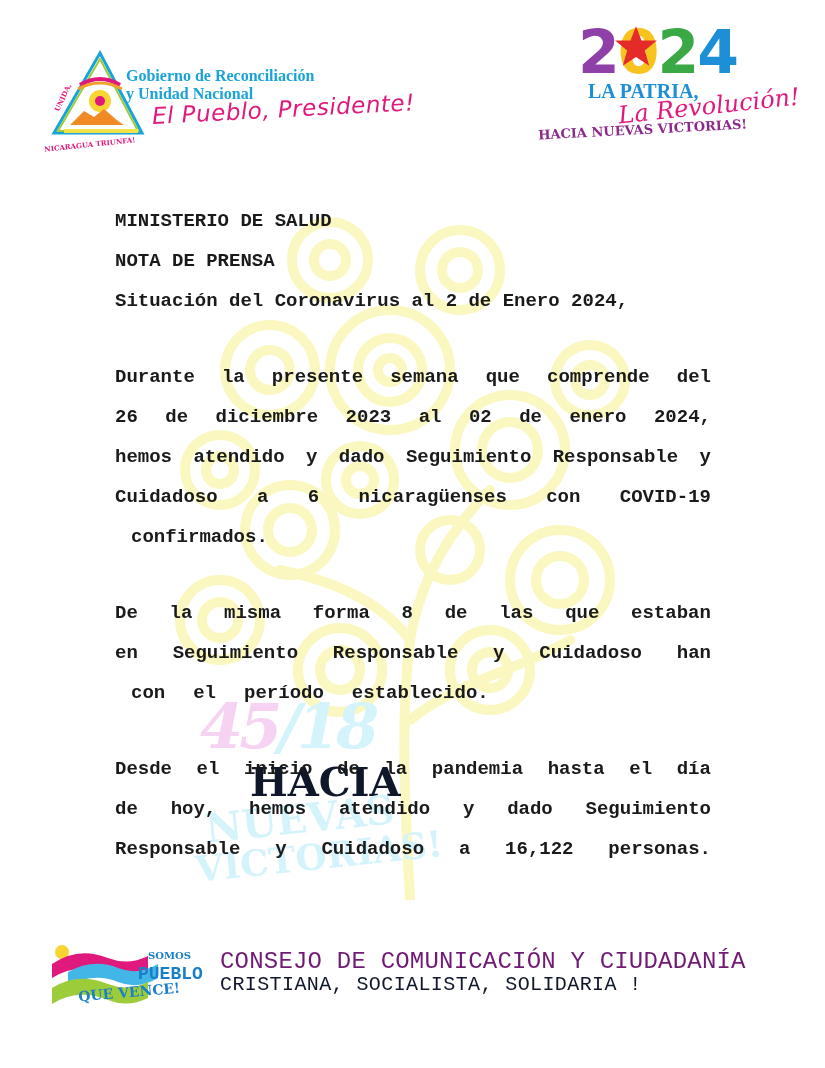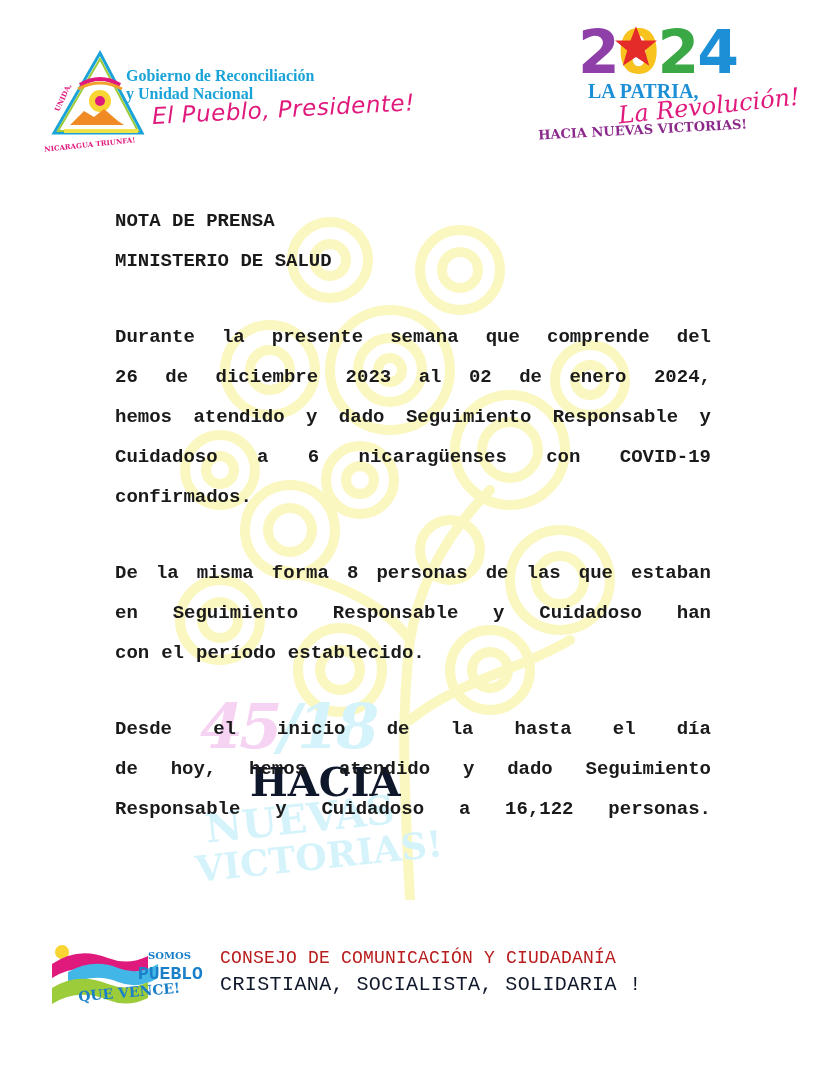--- a/index.html
+++ b/index.html
@@ -30,26 +30,26 @@
   .wm-hacia { left:250px; top:758px; font-size:40px; color:#0f172a; }
   .wm-nuevas { left:205px; top:795px; font-size:40px; color:#d5f3fb; transform:rotate(-6deg); }
   .wm-vict { left:195px; top:835px; font-size:36px; color:#d5f3fb; transform:rotate(-6deg); }
 
   
   .content { position:absolute; left:115px; top:207px; width:596px; font-size:19px; font-weight:bold; color:#1a1a1a; }
   .hline { height:40px; line-height:28px; white-space:nowrap; }
   .para { margin-top:36px; }
   .pline { height:40px; line-height:28px; text-align:justify; text-align-last:justify; white-space:nowrap; display:flex; justify-content:space-between; }
   .pline.last { justify-content:flex-start; }
-  .pline.last span { margin-right:12px; }
+  .pline.last span { margin-right:12px;margin-left:16px; }
 
   
   .footer-logo { position:absolute; left:48px; top:942px; width:150px; height:70px; }
   .somos { position:absolute; font-family:"DejaVu Serif", serif; font-weight:bold; color:#1a7fc9; white-space:nowrap; }
-  .footer-line1 { position:absolute; left:220px; top:948px; font-size:18px; color:#b91c1c; white-space:nowrap; letter-spacing:0.2px; }
+  .footer-line1 { position:absolute; left:220px; top:948px; font-size:24px; color:#701a75; white-space:nowrap; letter-spacing:0.2px; }
   .footer-line2 { position:absolute; left:220px; top:973px; font-size:20px; color:#0f172a; white-space:nowrap; letter-spacing:0.4px; }
 </style>
 </head>
 <body>
 
 <div class="page">
 
   <svg class="watermark-tree" viewBox="0 0 480 700">
     <g fill="none" stroke="#fbf7c0" stroke-width="10" stroke-linecap="round">
       <path d="M250 700 C245 600 240 520 250 440 C260 380 290 330 330 290"></path>
@@ -116,22 +116,23 @@
       <span style="color:#8e3fa8">2</span><span style="position:relative; color:#f8c21f;"><span>0</span><svg viewBox="0 0 40 40" style="position:absolute; left:-4px; top:2px; width:44px; height:44px;">
             <polygon points="20,2 25,15 39,15 28,24 32,38 20,30 8,38 12,24 1,15 15,15" fill="#e52a2a"></polygon>
           </svg></span><span style="color:#3aa845">2</span><span style="color:#1c8fd6">4</span>
     </div>
     <div class="patria">LA PATRIA,</div>
     <div class="revolucion">La Revolución!</div>
     <div class="victorias">HACIA NUEVAS VICTORIAS!</div>
   </div>
 
   <div class="content">
+    <div class="hline">MINISTERIO DE SALUD</div>
     <div class="hline">NOTA DE PRENSA</div>
-    <div class="hline">MINISTERIO DE SALUD</div>
+    <div class="hline">Situación del Coronavirus al 2 de Enero 2024,</div>
 
     <div class="para">
       <div class="pline">
           <span>Durante</span>
           <span>la</span>
           <span>presente</span>
           <span>semana</span>
           <span>que</span>
           <span>comprende</span>
           <span>del</span>
@@ -169,21 +170,20 @@
         </div>
     </div>
 
     <div class="para">
       <div class="pline">
           <span>De</span>
           <span>la</span>
           <span>misma</span>
           <span>forma</span>
           <span>8</span>
-          <span>personas</span>
           <span>de</span>
           <span>las</span>
           <span>que</span>
           <span>estaban</span>
         </div>
       <div class="pline">
           <span>en</span>
           <span>Seguimiento</span>
           <span>Responsable</span>
           <span>y</span>
@@ -198,20 +198,21 @@
         </div>
     </div>
 
     <div class="para">
       <div class="pline">
           <span>Desde</span>
           <span>el</span>
           <span>inicio</span>
           <span>de</span>
           <span>la</span>
+          <span>pandemia</span>
           <span>hasta</span>
           <span>el</span>
           <span>día</span>
         </div>
       <div class="pline">
           <span>de</span>
           <span>hoy,</span>
           <span>hemos</span>
           <span>atendido</span>
           <span>y</span>

